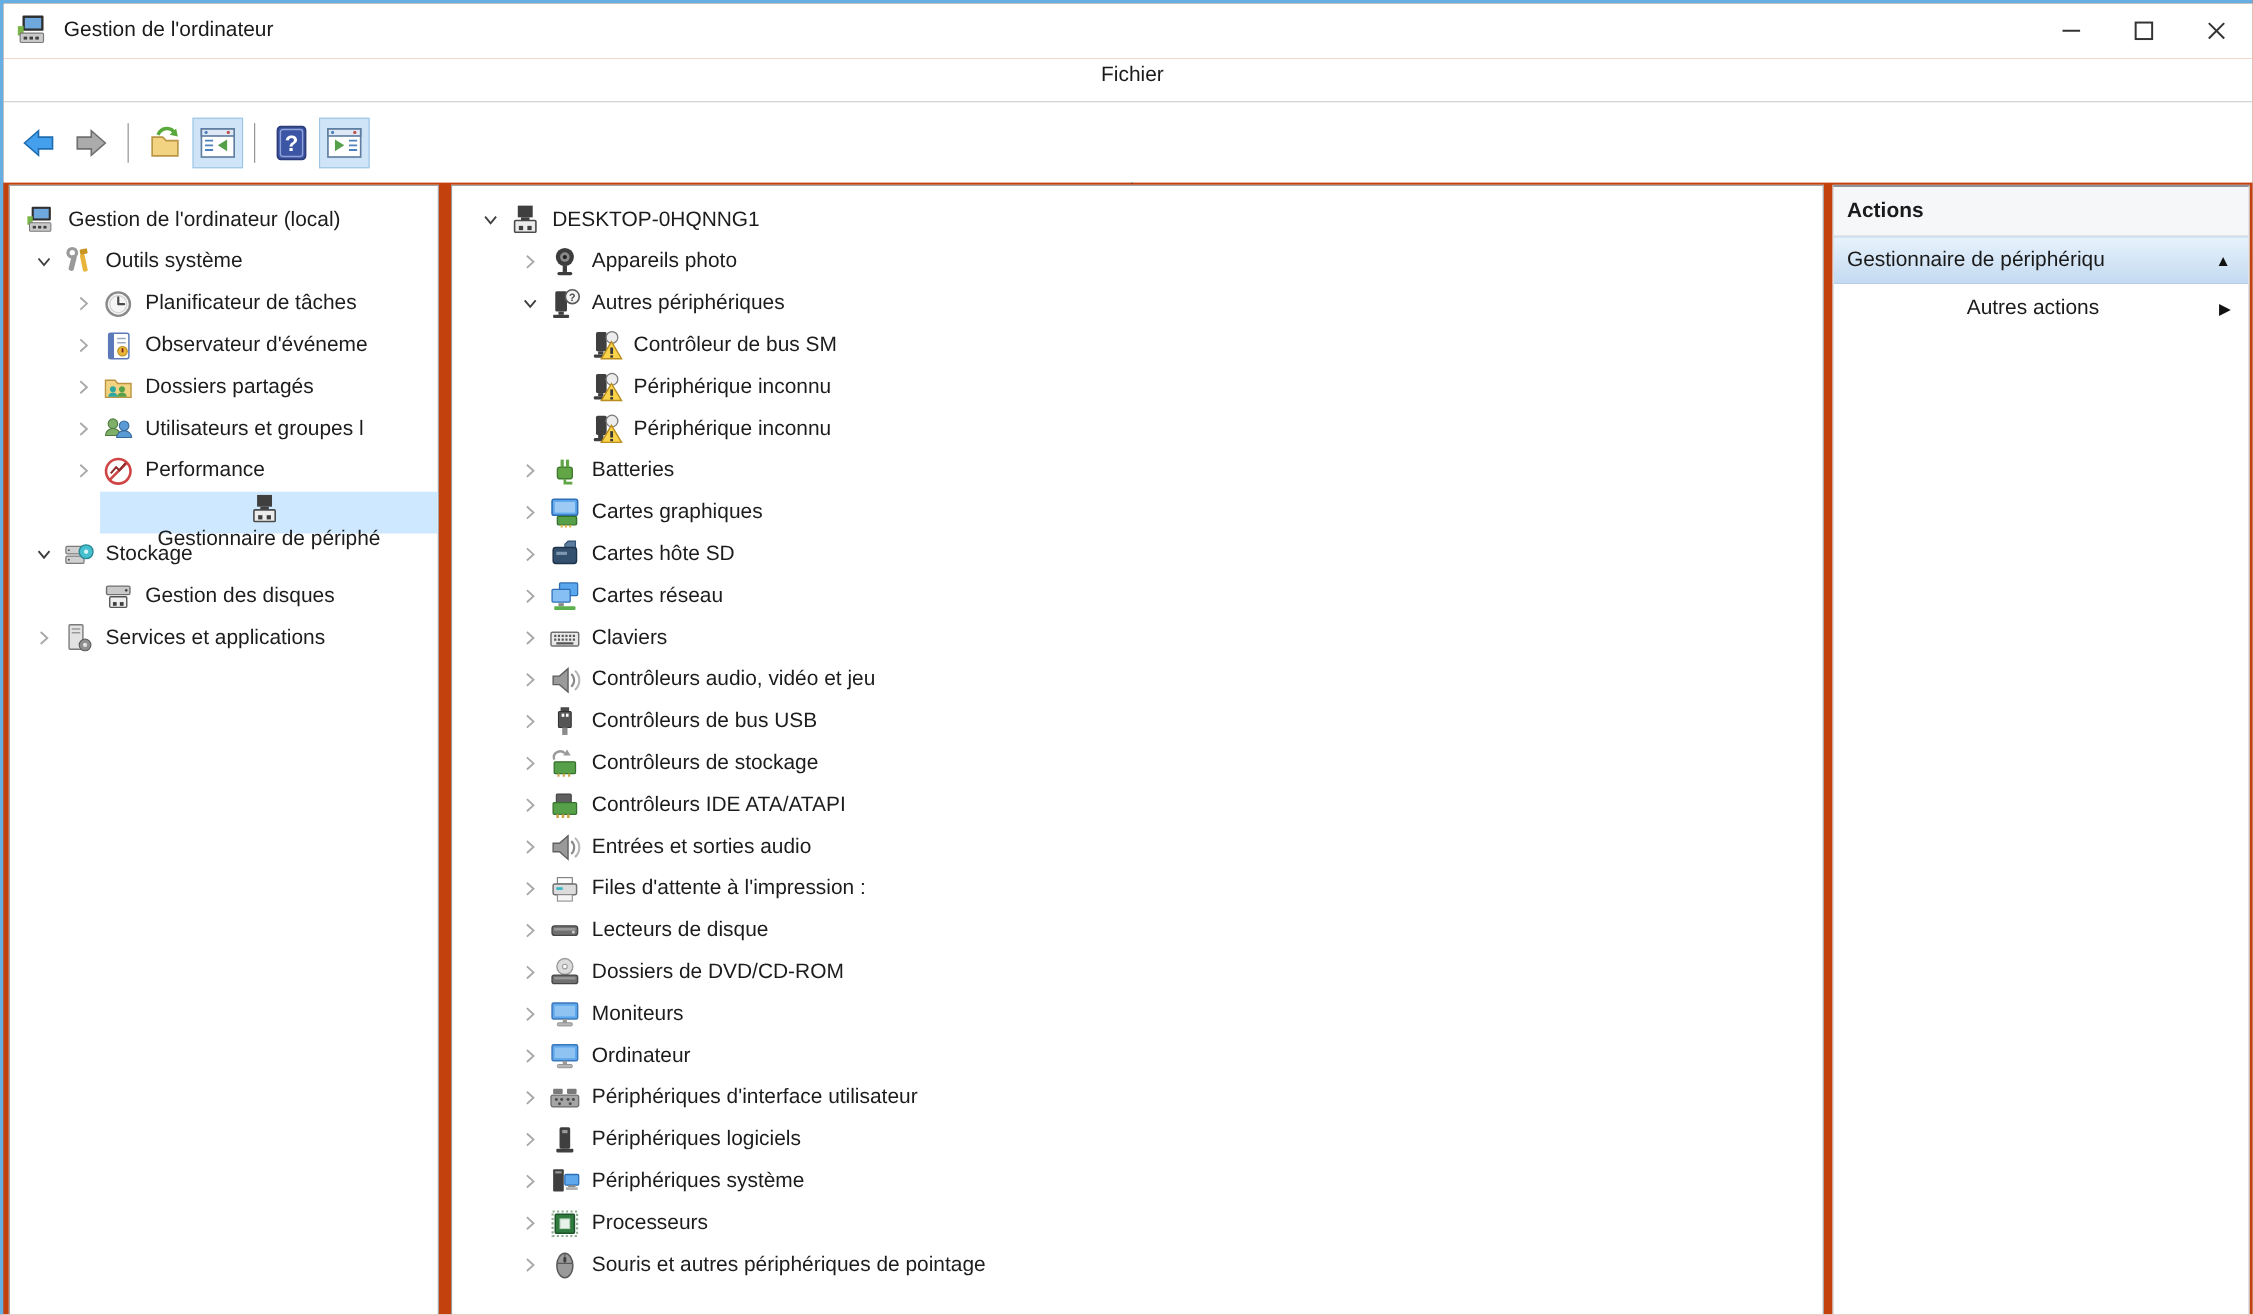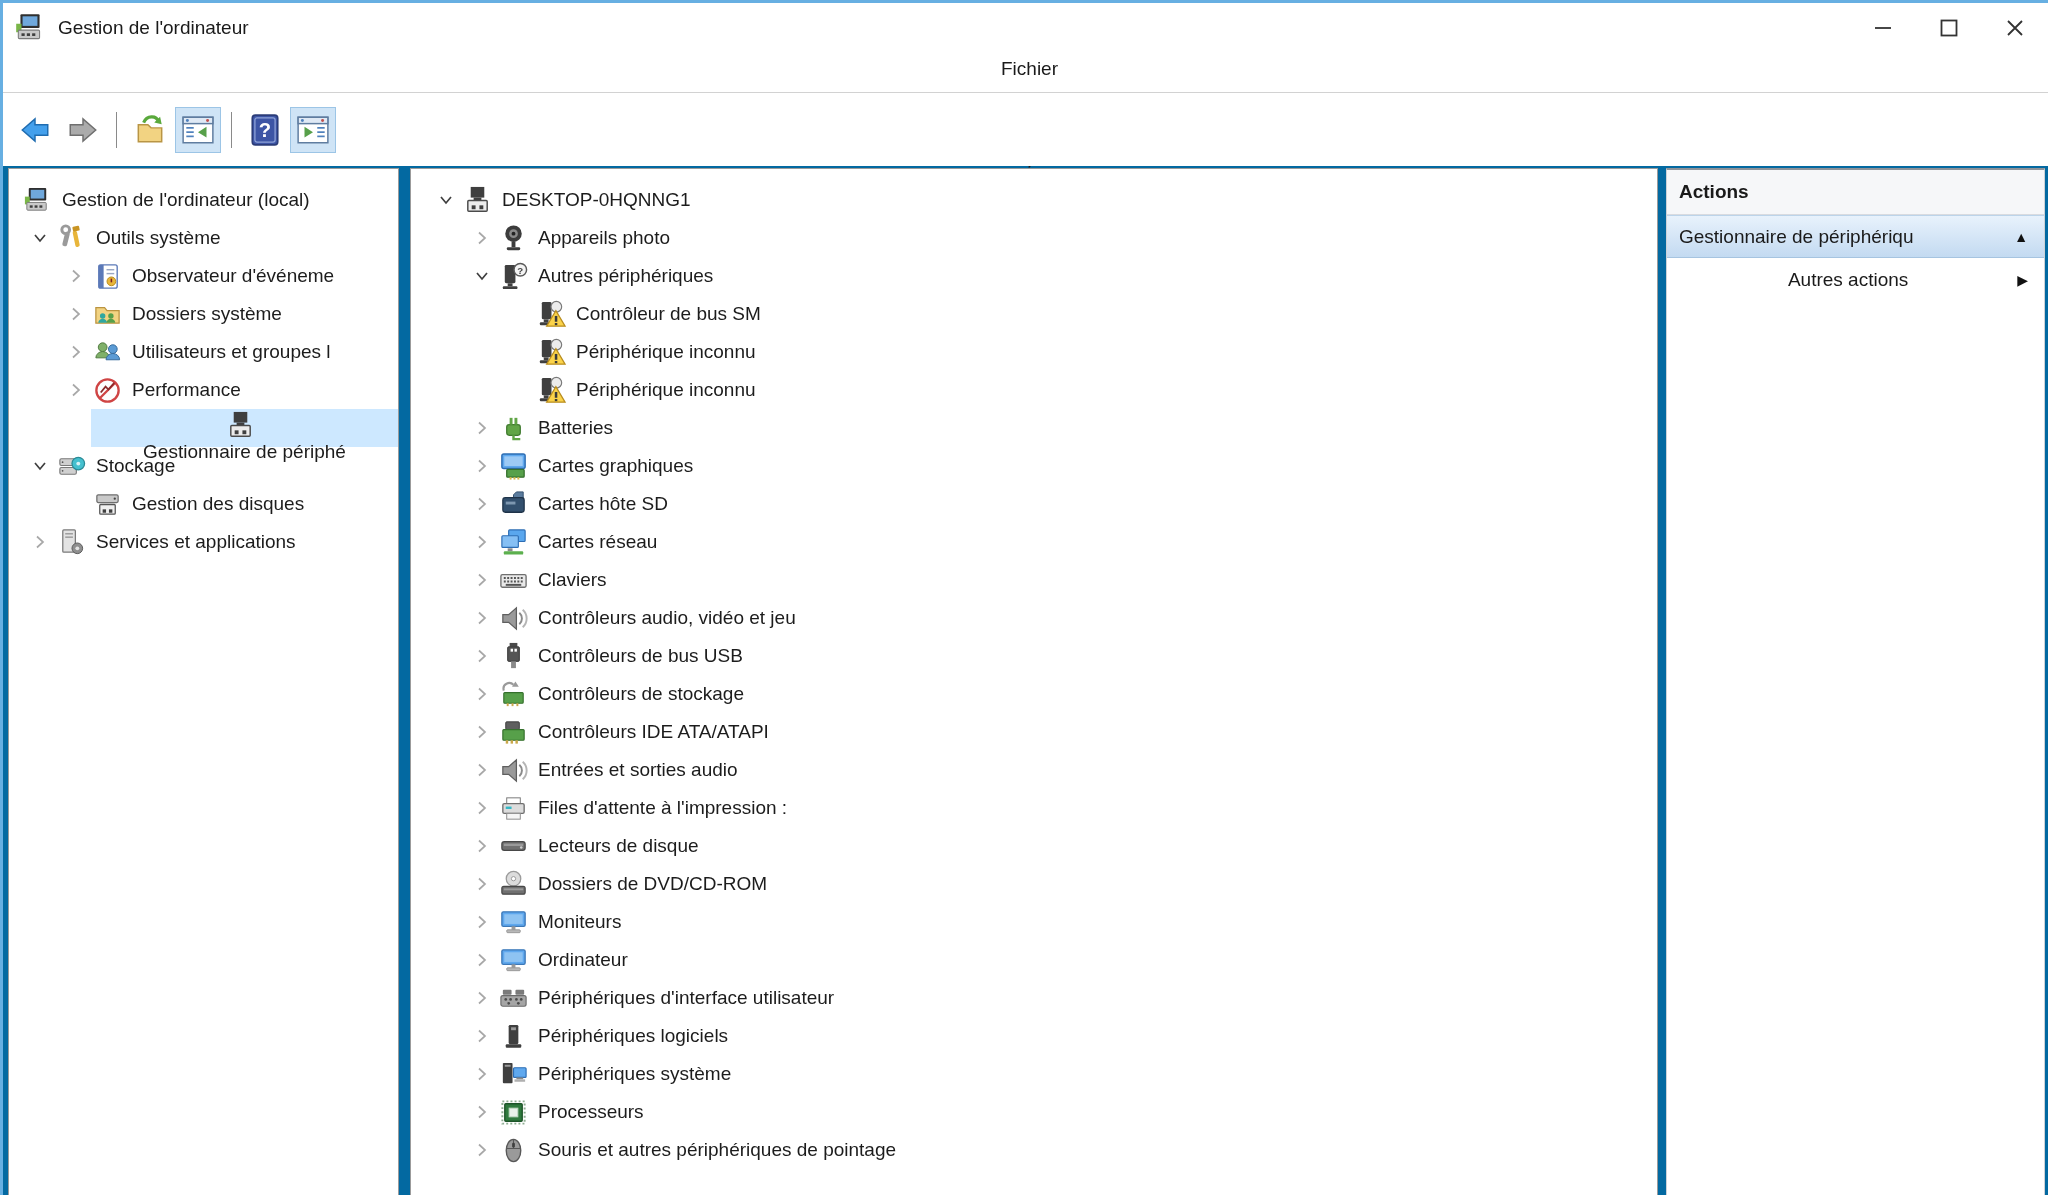--- a/index.html
+++ b/index.html
@@ -1,16 +1,16 @@
 <!DOCTYPE html>
 <html><head>
 <meta charset="utf-8">
 <style>
   html,body{margin:0;padding:0;background:#e8e8e8;}
-  .window{position:relative;width:2048px;height:1195px;background:#0369a1;overflow:hidden;
+  .window{position:relative;width:2048px;height:1195px;background:#c2410c;overflow:hidden;
           font-family:"Liberation Sans","DejaVu Sans",sans-serif;color:#1a1a1a;}
   .accent-top{position:absolute;top:0;left:0;right:0;height:3px;background:#67afe2;z-index:20;}
   .accent-left{position:absolute;top:0;left:0;bottom:0;width:3px;background:#67afe2;z-index:20;}
 
   
   .titlebar{position:absolute;top:3px;left:3px;right:0;height:50px;display:flex;align-items:center;background:#fff;}
   .title-icon{width:36px;height:34px;margin-left:9px;flex:none;}
   .title-text{font-size:19px;margin-left:10px;white-space:nowrap;}
   .win-controls{margin-left:auto;display:flex;height:100%;}
   .wc{width:66px;display:flex;align-items:center;justify-content:center;cursor:default;}
@@ -466,50 +466,65 @@
         <span class="hl">
             <span class="ic">
               <svg>
                 <use href="#i-tools"></use>
               </svg>
             </span>
         <span class="lbl">Outils système</span>
           </span>
       </div>
 
-
       <div class="row L2">
         <span class="chev">
             <svg>
               <use href="#chev-r"></use>
             </svg>
           </span>
         <span class="hl">
             <span class="ic">
               <svg>
+                <use href="#i-clock"></use>
+              </svg>
+            </span>
+        <span class="lbl">Planificateur de tâches</span>
+          </span>
+      </div>
+
+      <div class="row L2">
+        <span class="chev">
+            <svg>
+              <use href="#chev-r"></use>
+            </svg>
+          </span>
+        <span class="hl">
+            <span class="ic">
+              <svg>
                 <use href="#i-eventlog"></use>
               </svg>
             </span>
         <span class="lbl">Observateur d'événeme</span>
           </span>
       </div>
 
       <div class="row L2">
         <span class="chev">
             <svg>
               <use href="#chev-r"></use>
             </svg>
           </span>
         <span class="hl">
             <span class="ic">
               <svg>
                 <use href="#i-sharedfolder"></use>
               </svg>
             </span>
-        <span class="lbl">Dossiers système</span>
+        <span class="lbl">Dossiers partagés</span>
           </span>
       </div>
 
       <div class="row L2">
         <span class="chev">
             <svg>
               <use href="#chev-r"></use>
             </svg>
           </span>
         <span class="hl">

